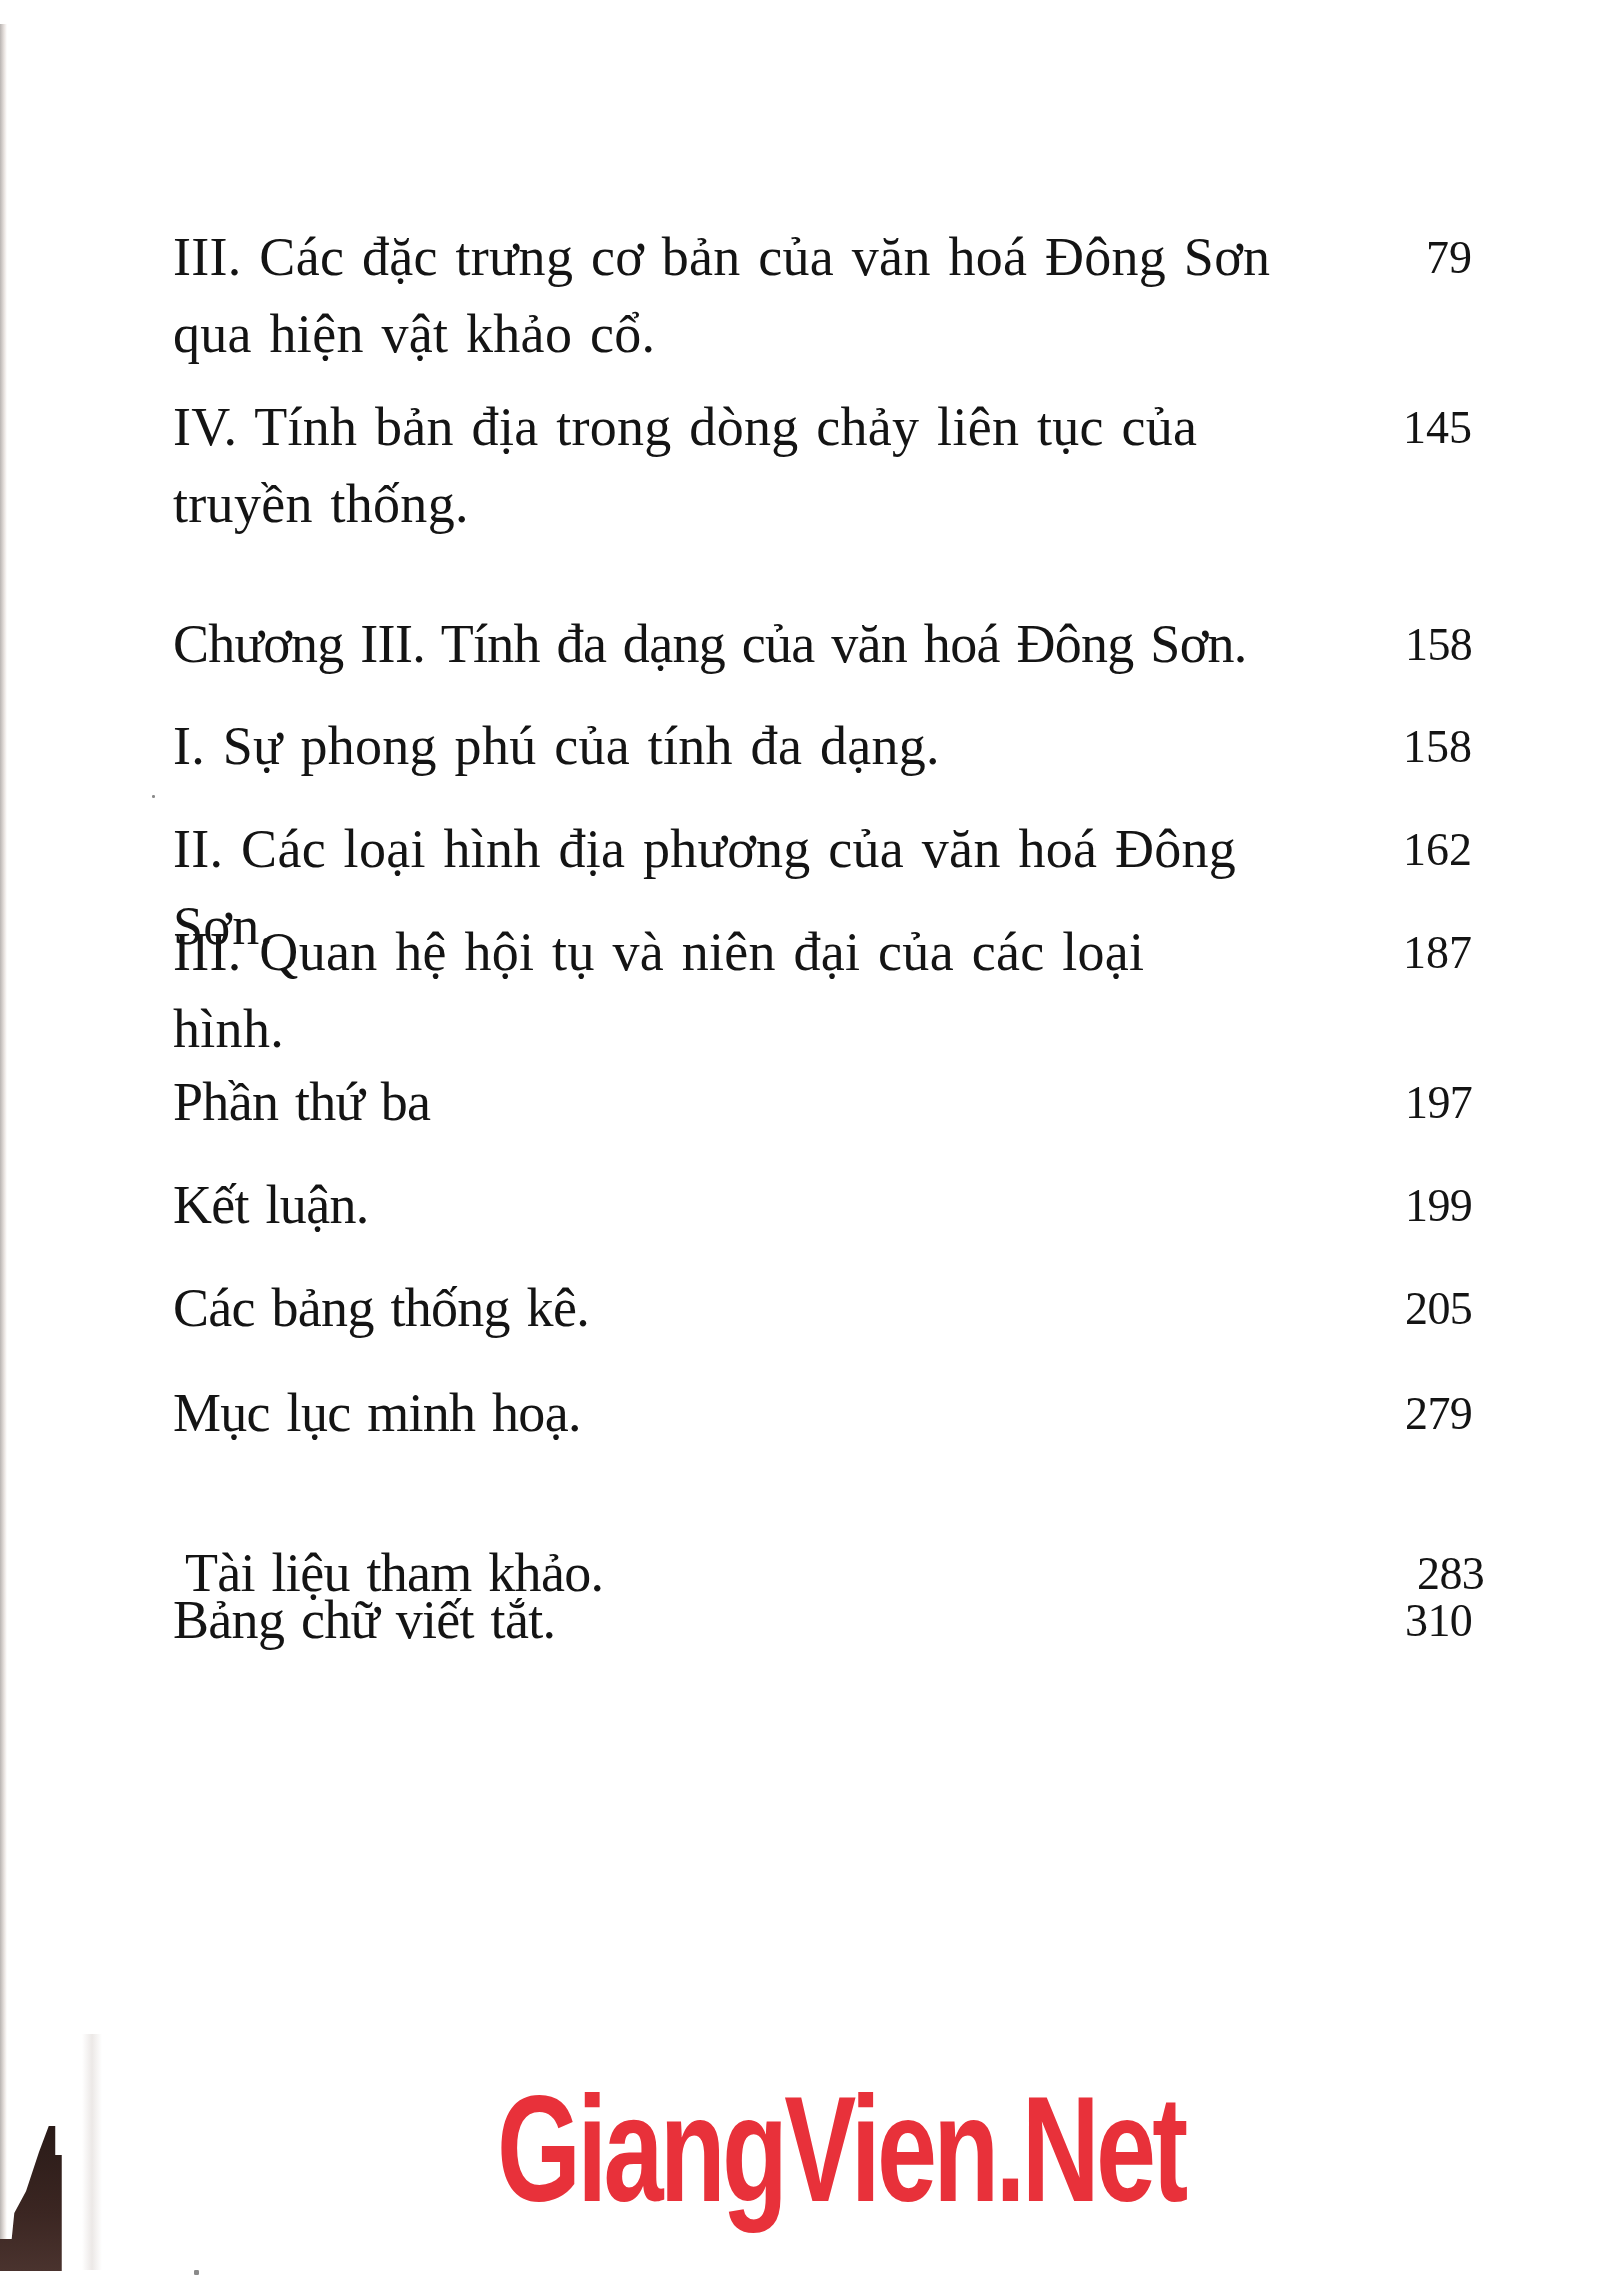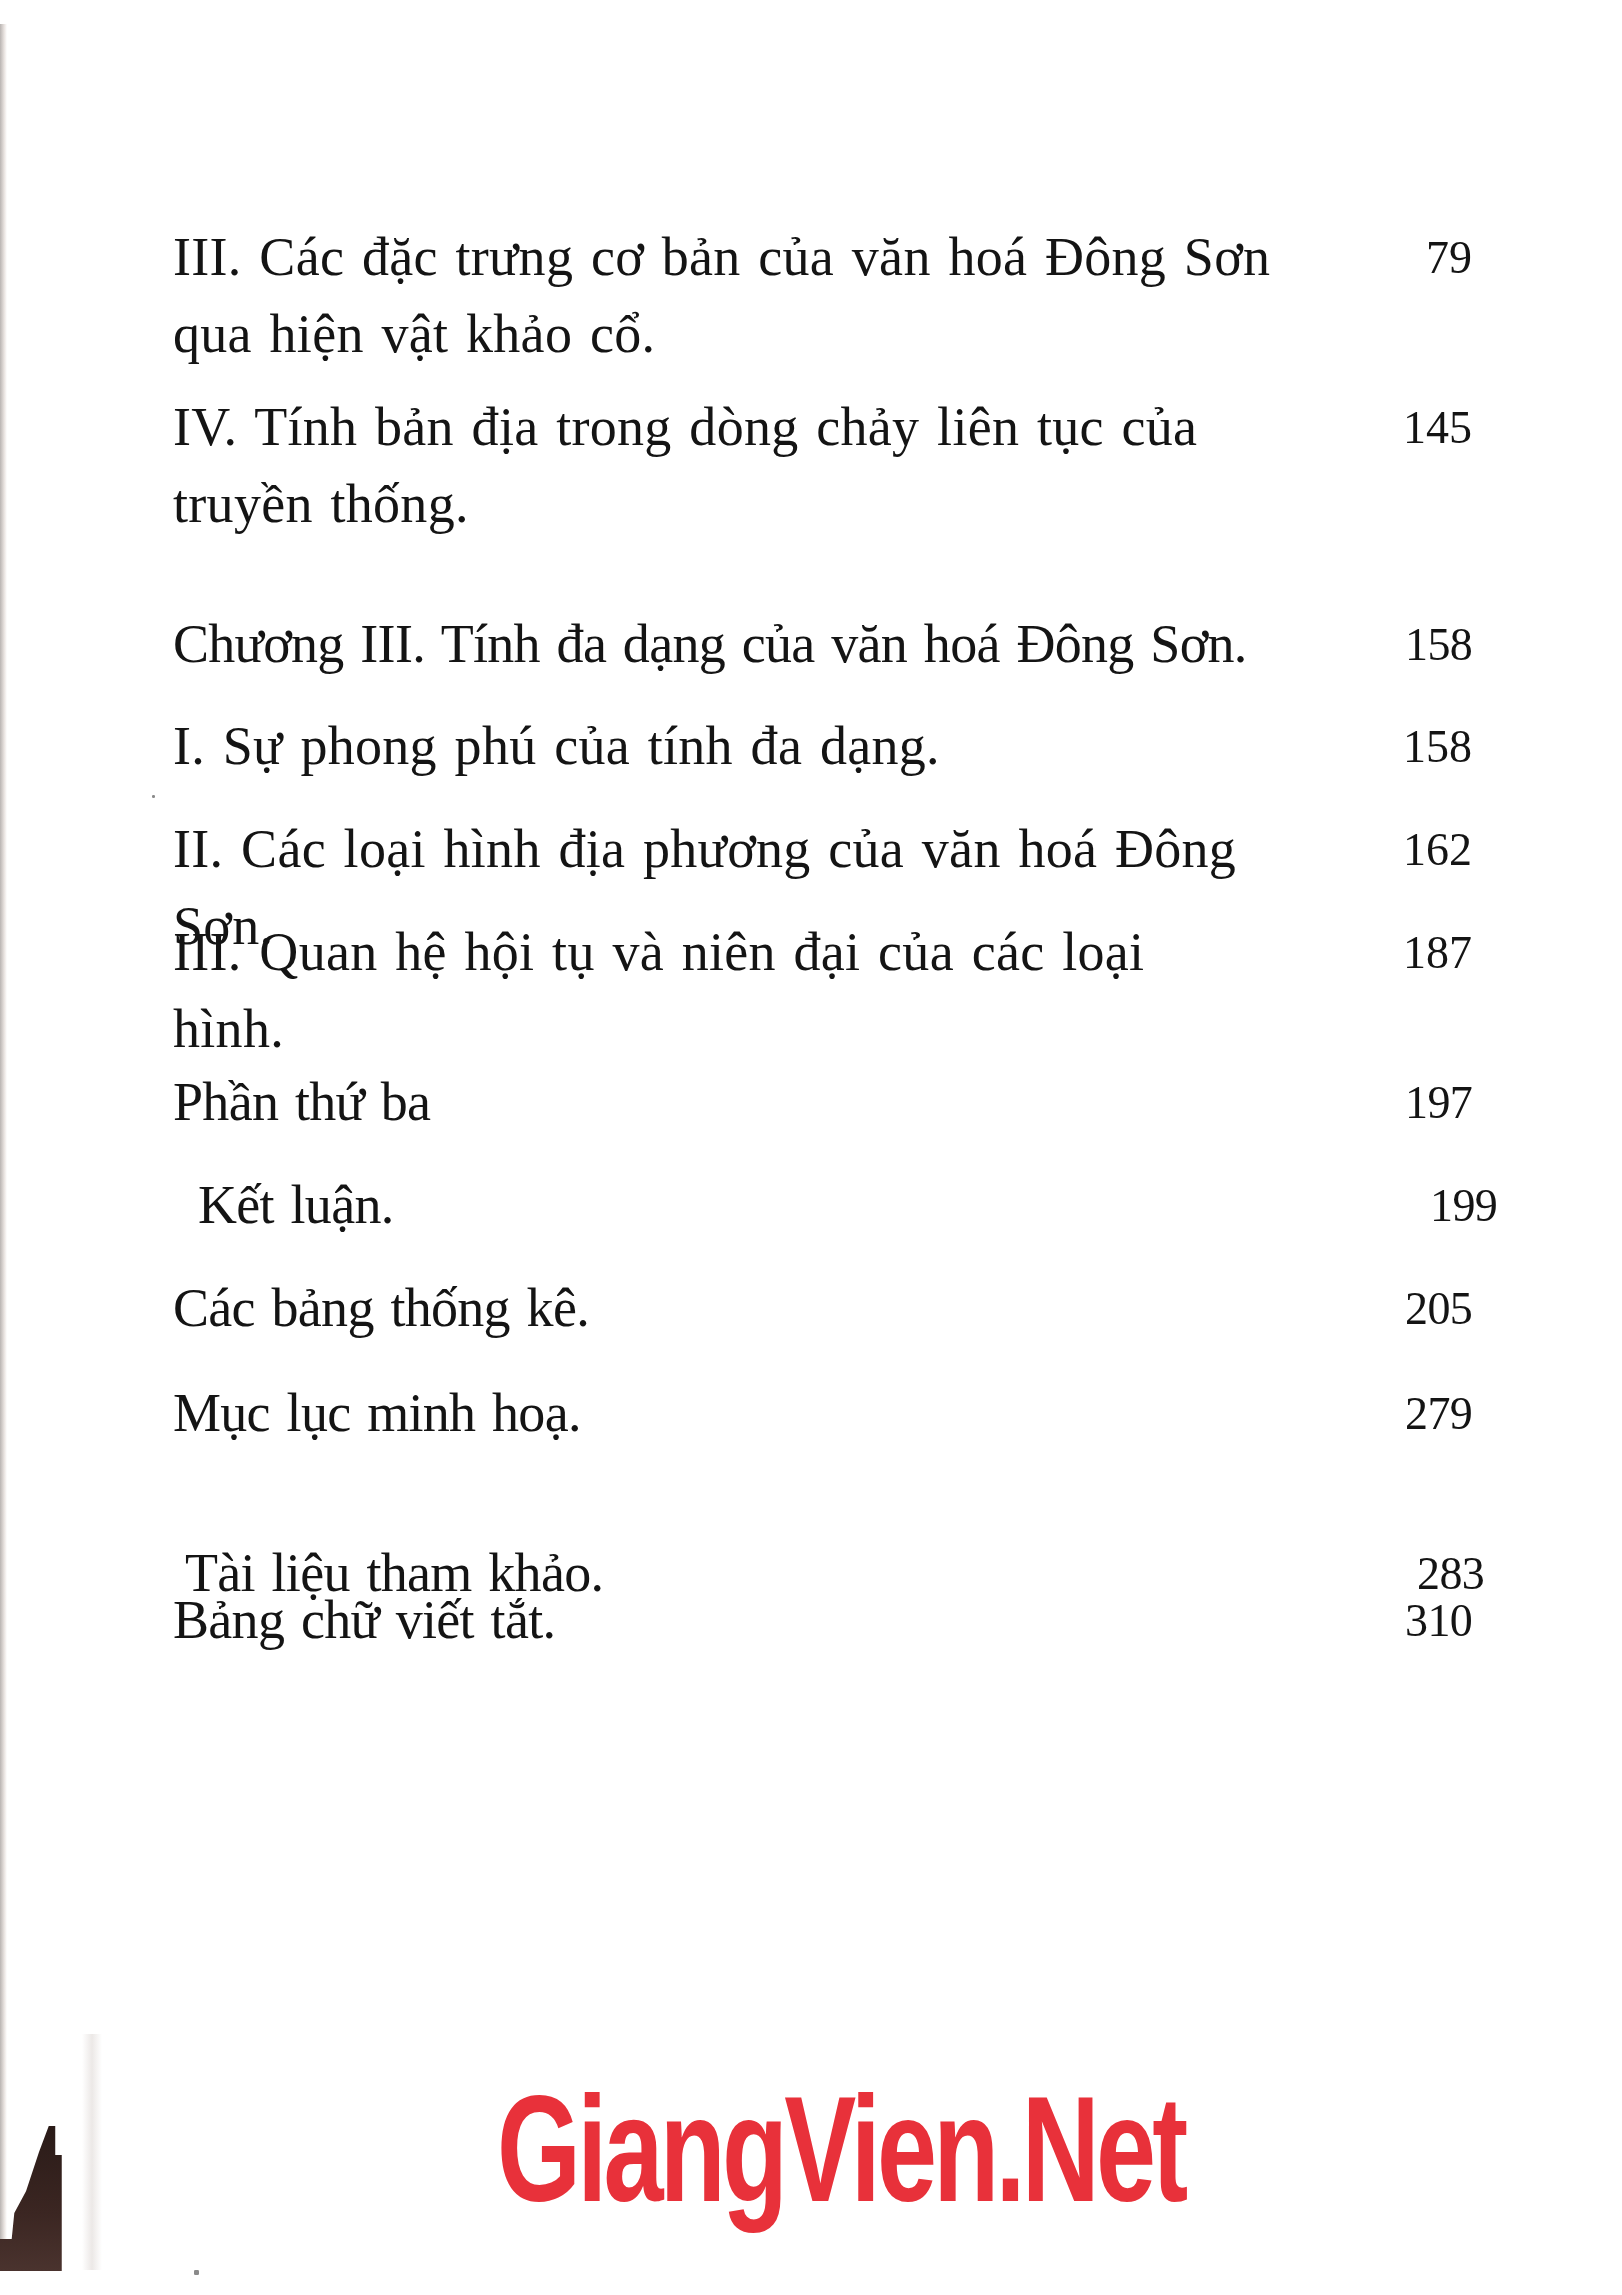--- a/index.html
+++ b/index.html
@@ -127,21 +127,21 @@
   <div class="toc-entry" style="top:914px; height:79px;">
     <div class="toc-title">III. Quan hệ hội tụ và niên đại của các loại hình.</div>
     <div class="toc-page">187</div>
   </div>
 
   <div class="toc-entry bold" style="top:1064px; height:79px;">
     <div class="toc-title">Phần thứ ba</div>
     <div class="toc-page">197</div>
   </div>
 
-  <div class="toc-entry bold" style="top:1167px; height:79px;margin-left:25px;">
+  <div class="toc-entry bold" style="top:1167px; height:79px;">
     <div class="toc-title">Kết luận.</div>
     <div class="toc-page">199</div>
   </div>
 
   <div class="toc-entry bold" style="top:1270px; height:79px;">
     <div class="toc-title">Các bảng thống kê.</div>
     <div class="toc-page">205</div>
   </div>
 
   <div class="toc-entry bold" style="top:1375px; height:79px;">

